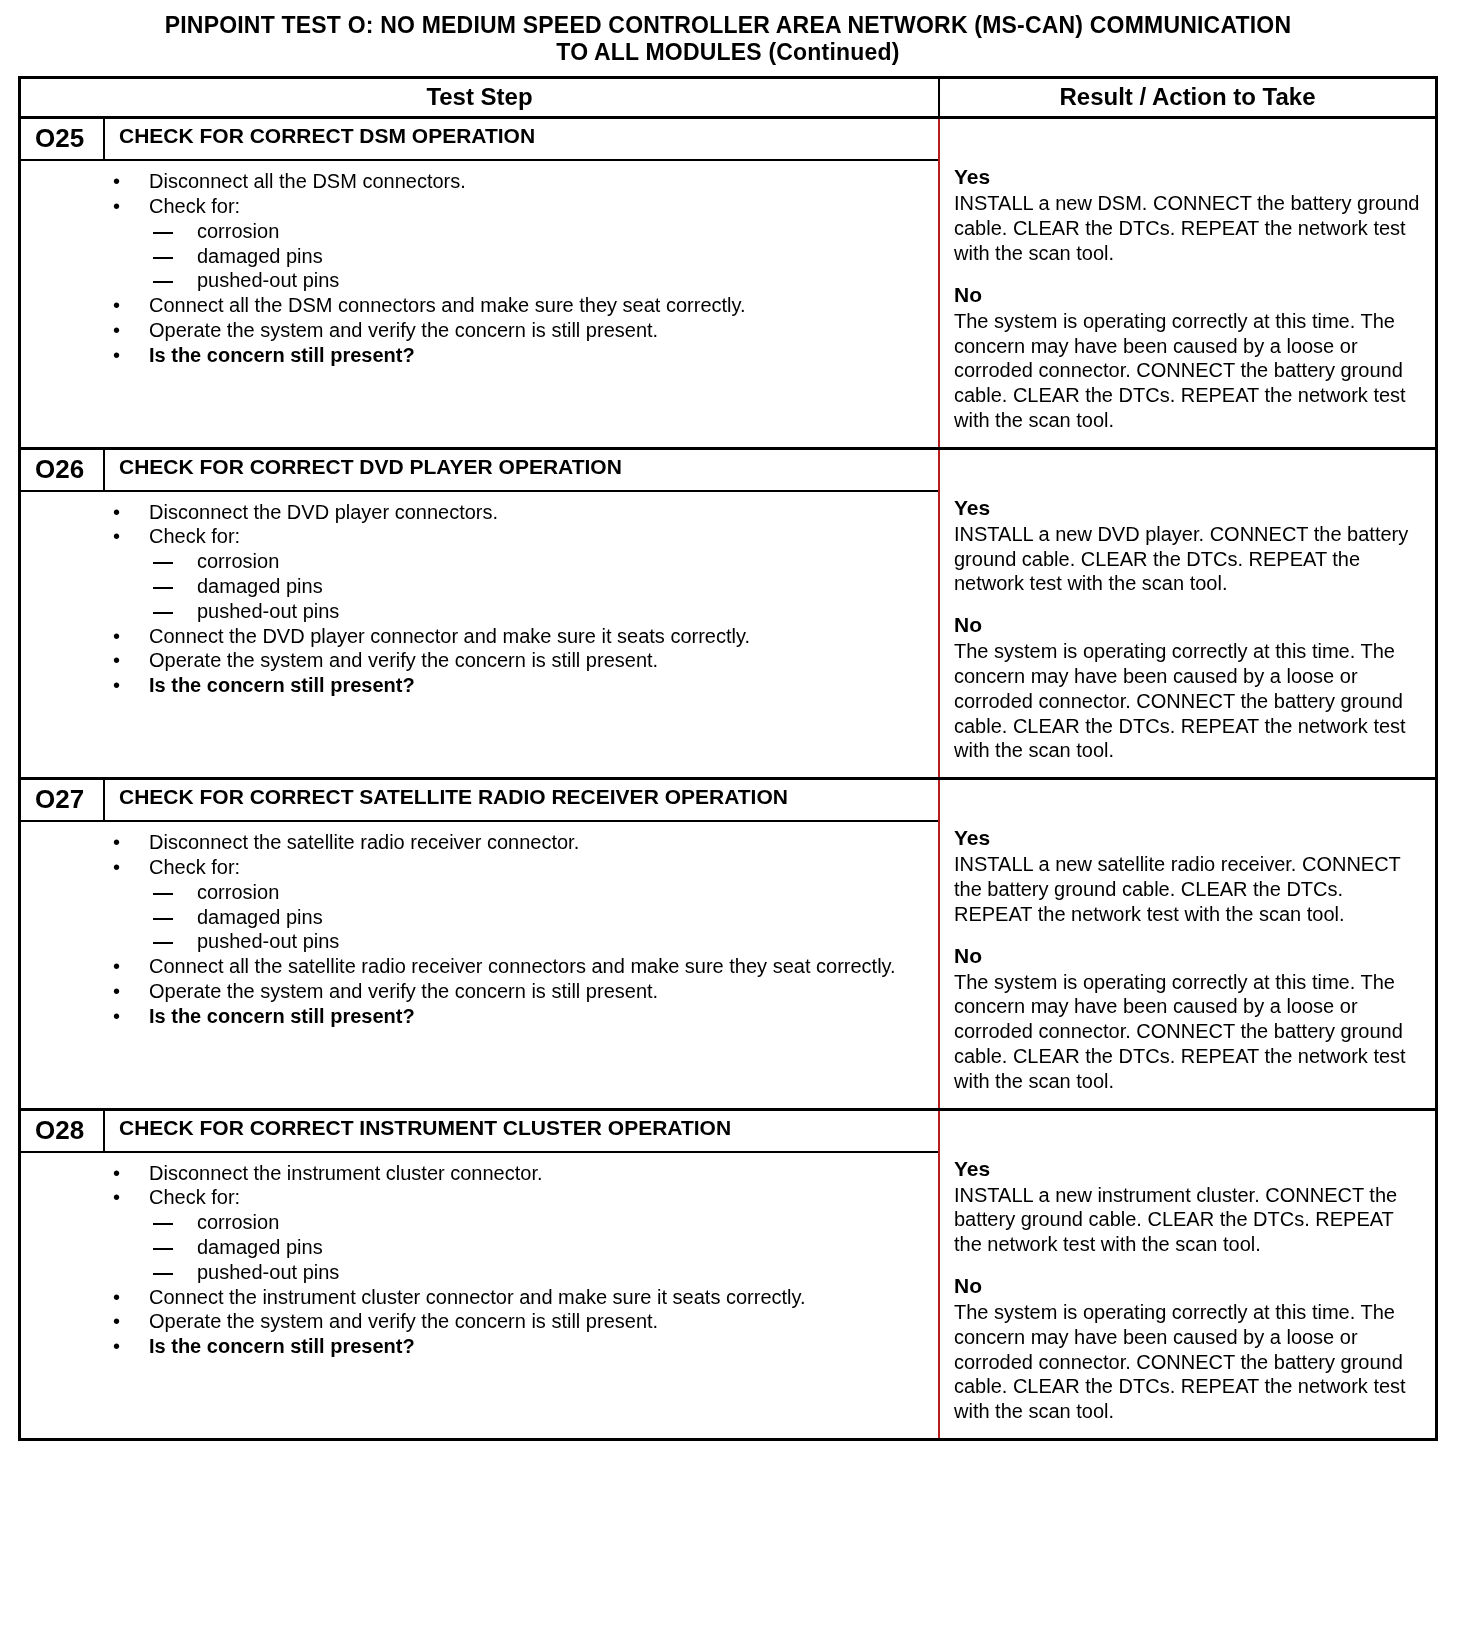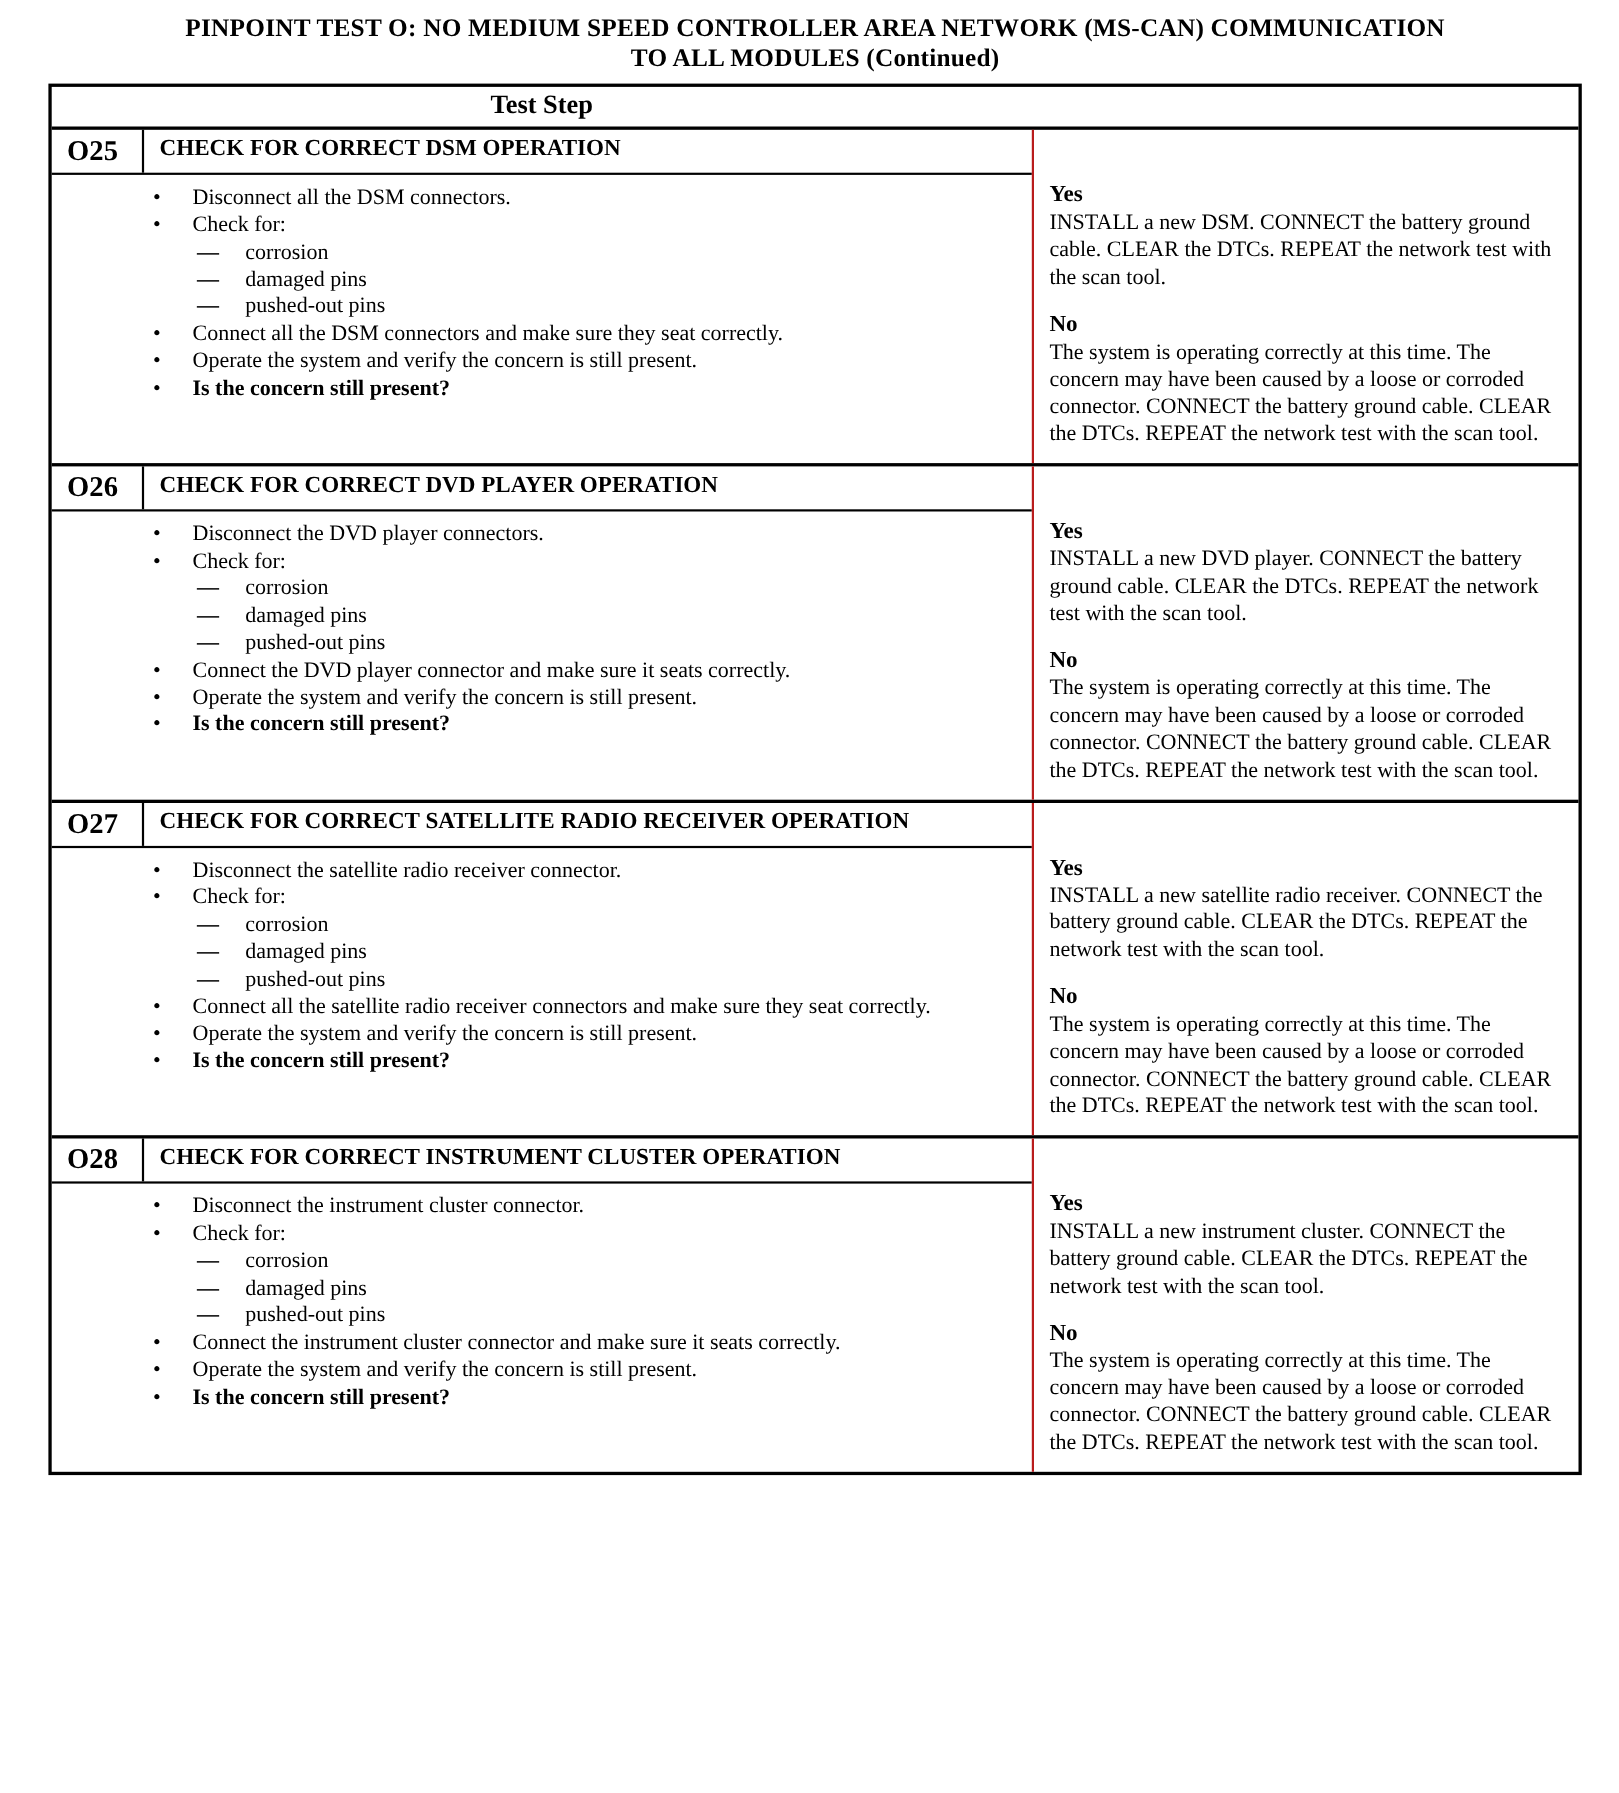--- a/index.html
+++ b/index.html
@@ -8,22 +8,21 @@
     background: #ffffff;
   }
   body {
     width: 1472px;
     min-height: 1630px;
     font-family: "Liberation Sans", sans-serif;
     color: #000;
     -webkit-font-smoothing: antialiased;
   }
   .page {
-    padding: 8px 34px 24px 44px;
-    font-family: Liberation Serif, serif;
+    padding: 8px 34px 24px 18px;
   }
   .doc-title {
     text-align: center;
     font-weight: bold;
     font-size: 23px;
     line-height: 1.18;
     letter-spacing: 0.2px;
     margin-top: 4px;
   }
   .pp-table {
@@ -130,20 +129,21 @@
 <div class="page">
 
   <div class="doc-title">
     <div>PINPOINT TEST  O: NO MEDIUM SPEED CONTROLLER AREA NETWORK (MS-CAN) COMMUNICATION</div>
     <div>TO ALL MODULES (Continued)</div>
   </div>
 
   <div class="pp-table">
     <div class="head-row">
       <div class="head-cell head-left">Test Step</div>
+      <div class="head-cell head-right">Result / Action to Take</div>
     </div>
     <div id="sections">
   <div class="section">
     <div class="section-left">
       <div class="band">
         <div class="band-id">O25</div>
         <div class="band-title">CHECK FOR CORRECT DSM OPERATION</div>
       </div>
       <div class="body">
               <div class="step">

